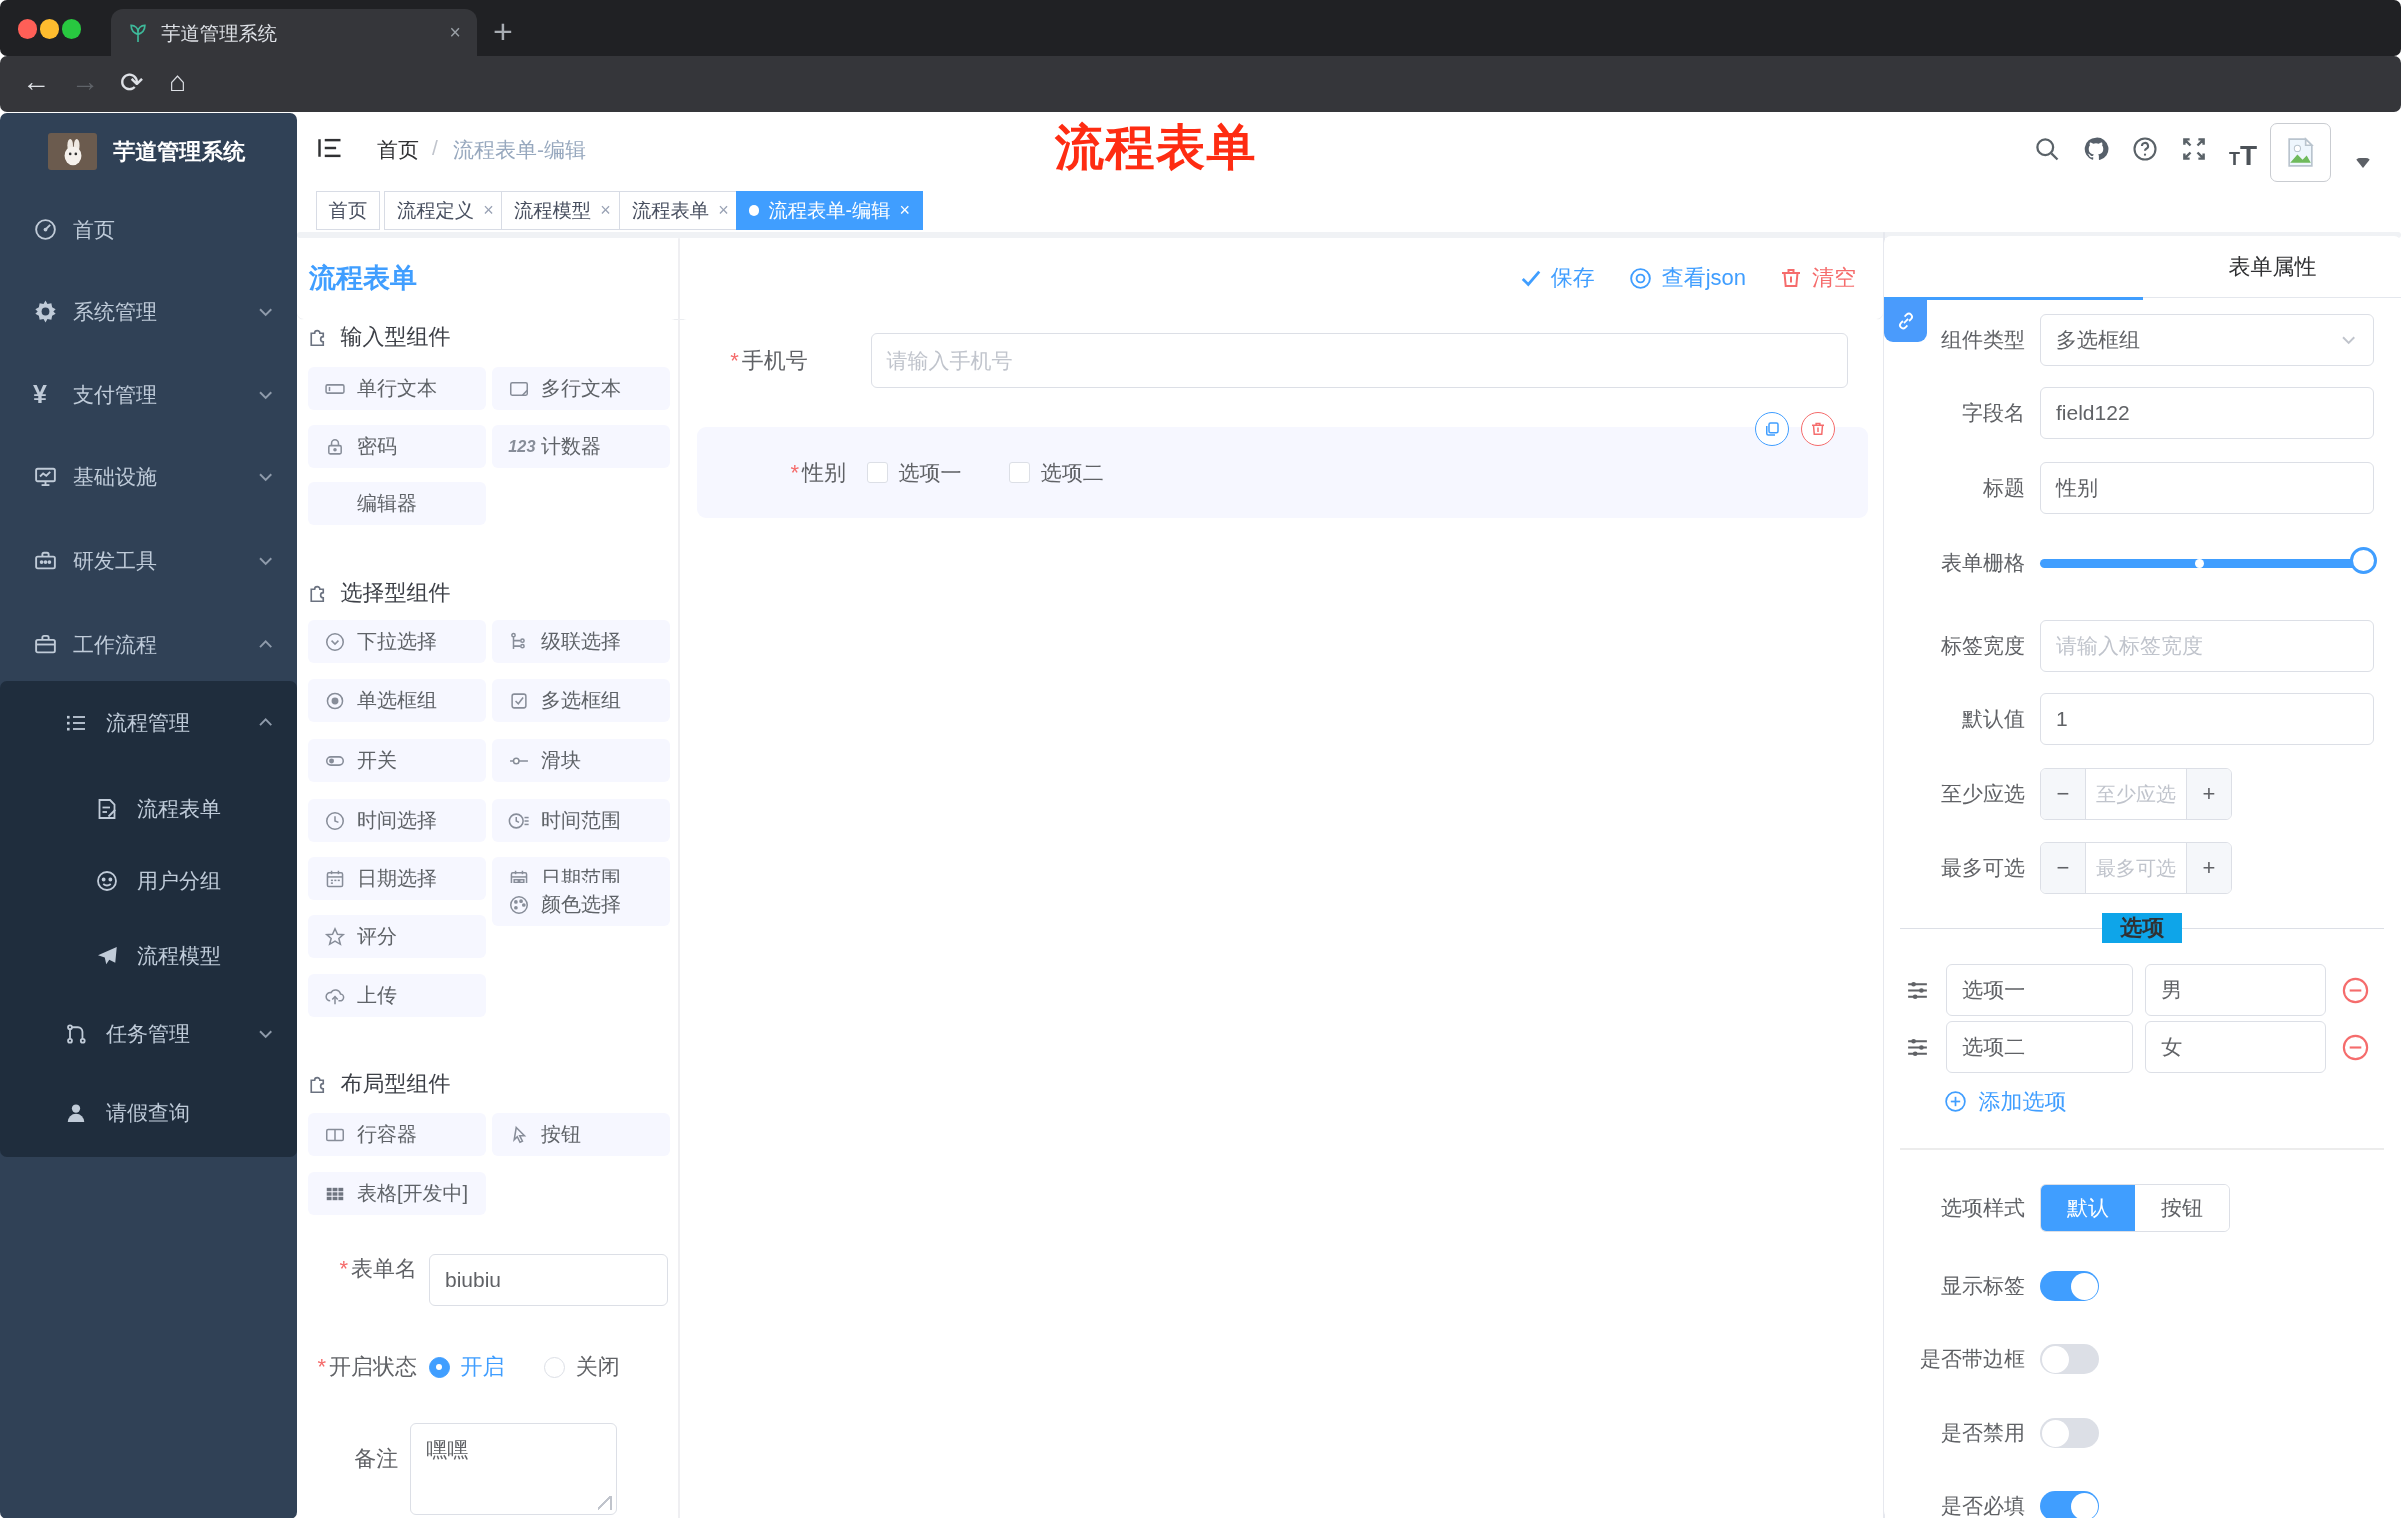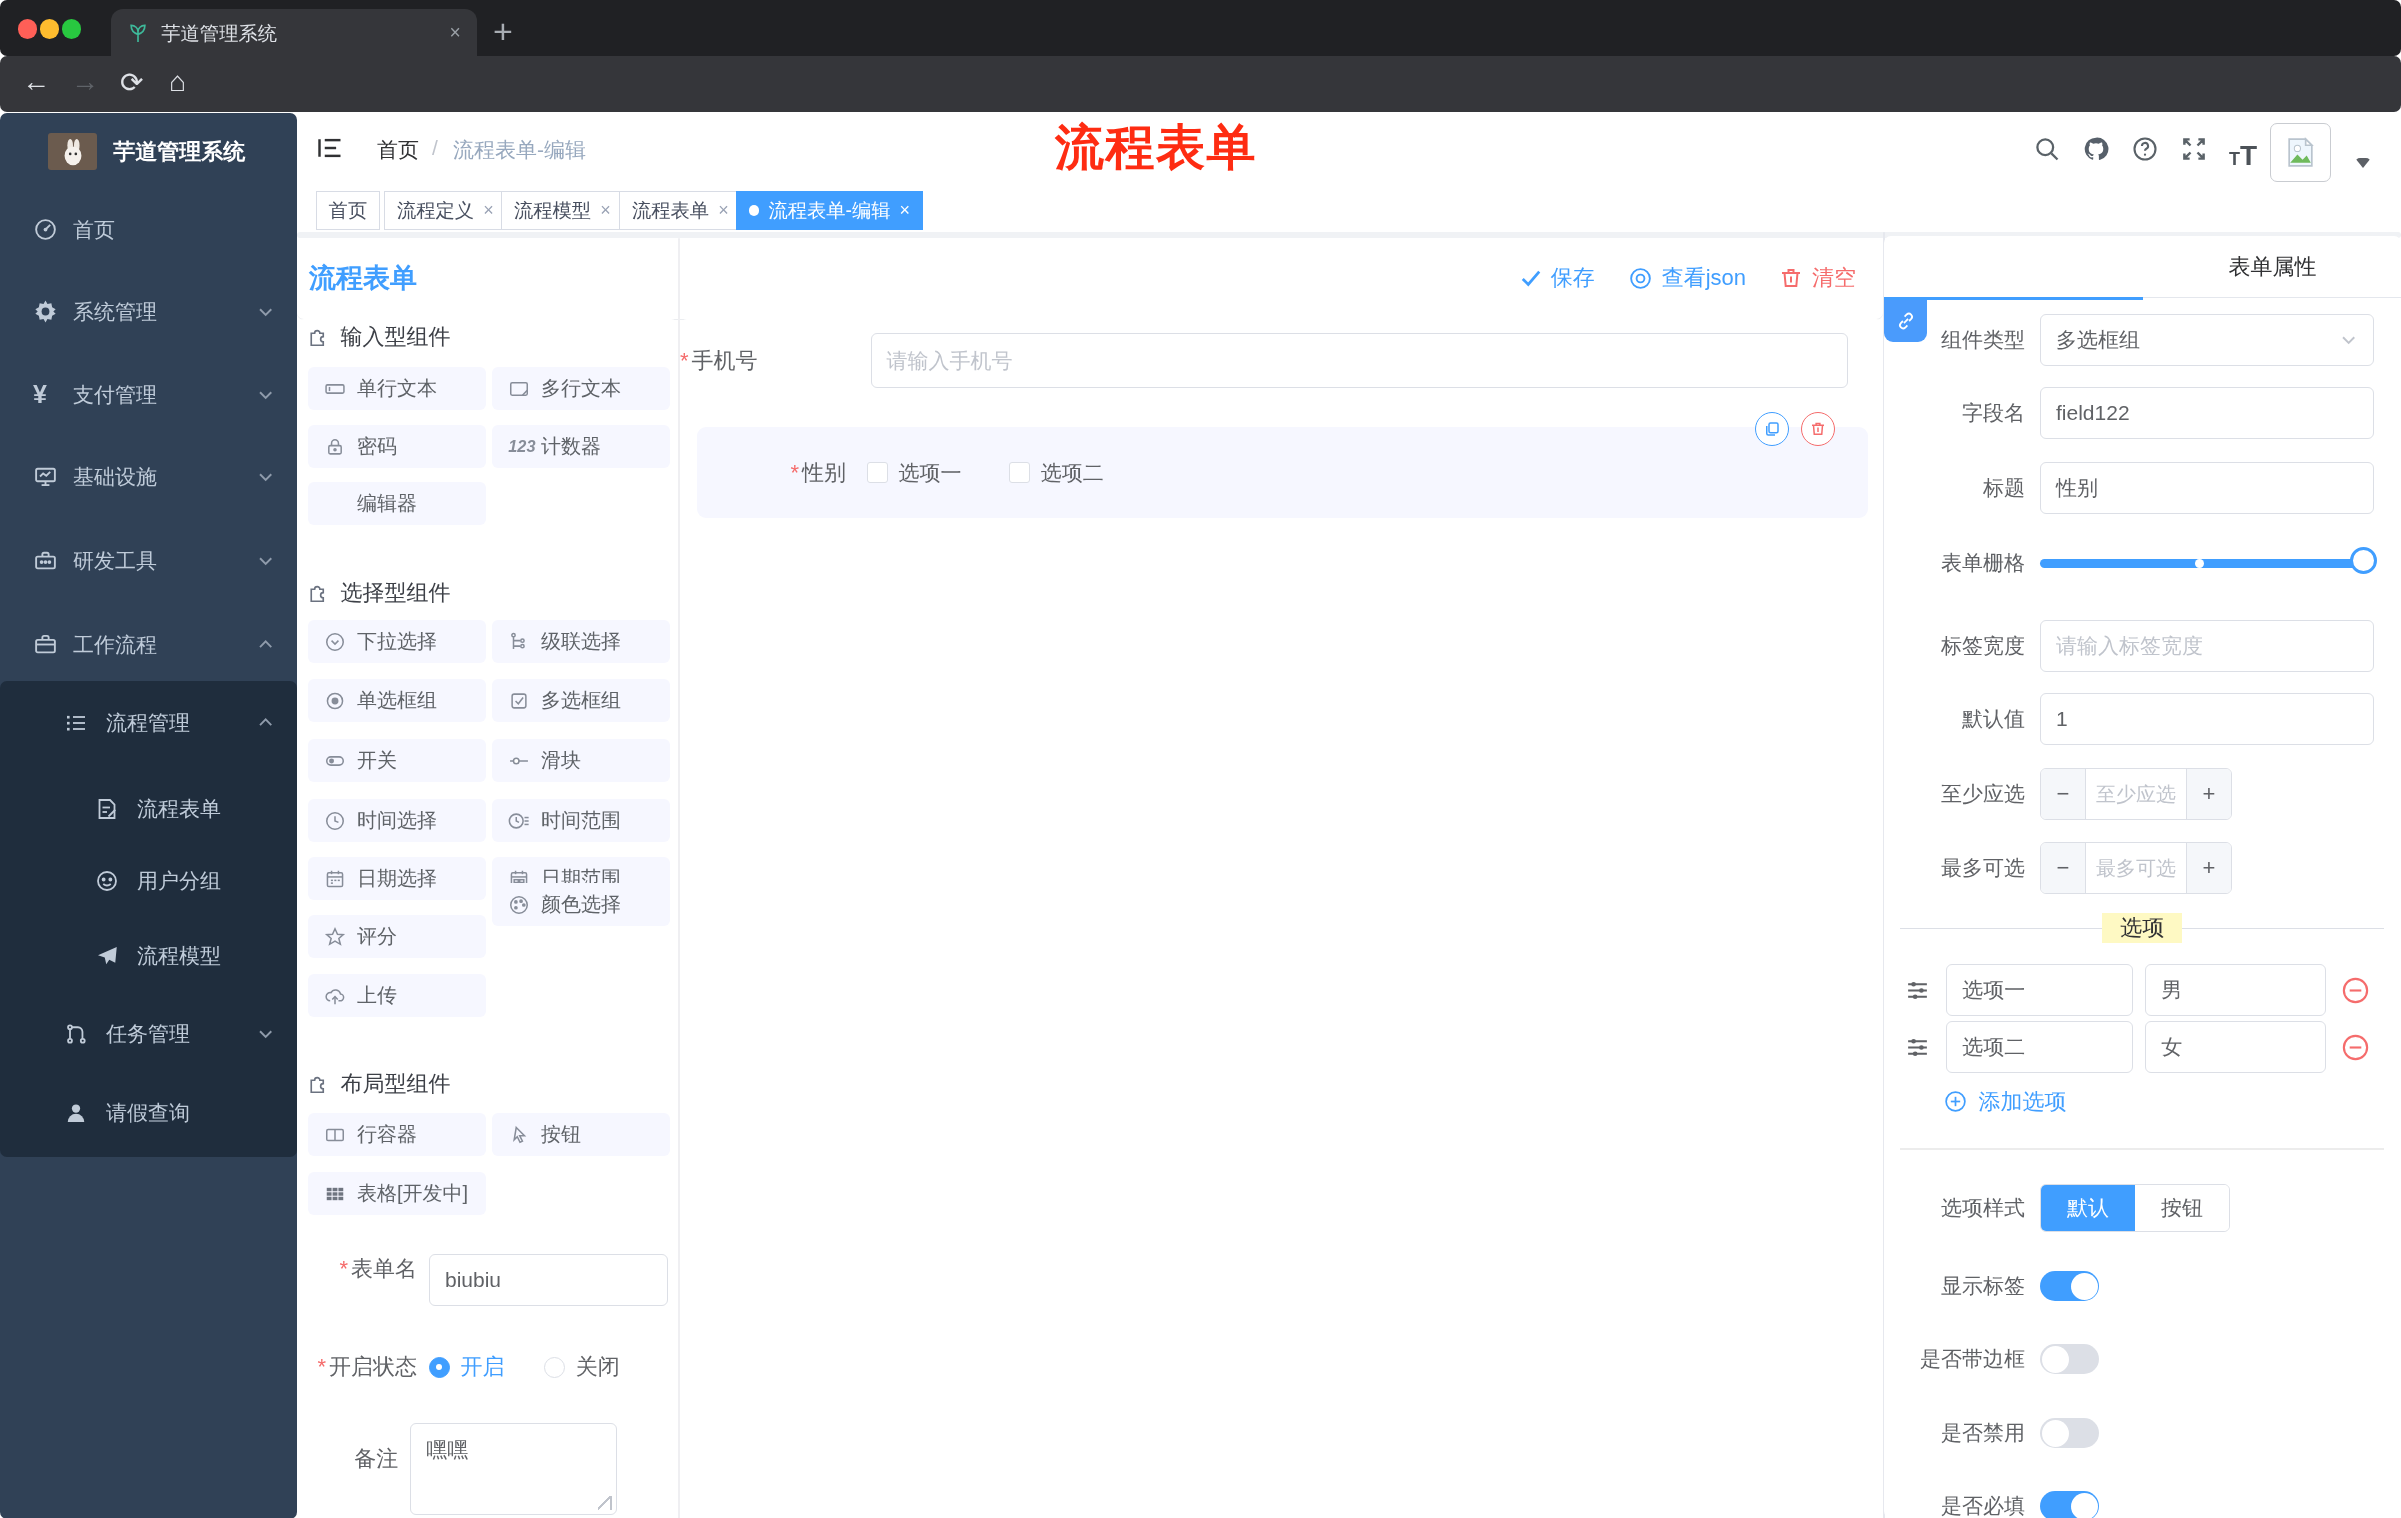--- a/index.html
+++ b/index.html
@@ -133,21 +133,21 @@
   #linktag { position:absolute; left:0; top:64px; width:43px; height:42px; background:#4a9bfc;
     border-radius:0 0 9px 9px; display:flex; align-items:center; justify-content:center; }
   .prow { position:absolute; left:0; width:517px; display:flex; align-items:center; }
   .plabel { width:141px; text-align:right; color:#606266; font-size:21px; flex:none;
     white-space:nowrap; }
   .pctrl { margin-left:15px; }
   .pinput { width:334px; height:52px; }
   .chevron-sel { margin-left:auto; }
   .divider-opt { position:absolute; left:16.3px; width:484px; border-top:1.5px solid #dcdfe6; }
   .divider-opt span { position:absolute; left:50%; top:-16.3px; transform:translateX(-50%);
-    background:#fef9c3; padding:0 18px; font-size:22px; color:#303133; white-space:nowrap; }
+    background:#0ea5e9; padding:0 18px; font-size:22px; color:#303133; white-space:nowrap;font-weight:bold; }
   .hr2 { position:absolute; left:16.3px; width:484px; height:1.5px; background:#ececec; }
   .stepper { display:flex; align-items:center; width:192px; height:52px;
     border:1.5px solid #dcdfe6; border-radius:6px; overflow:hidden; background:#fff; }
   .stepper .sbtn { width:45px; height:100%; background:#f5f7fa; color:#606266; font-size:22px;
     display:flex; align-items:center; justify-content:center; flex:none; }
   .stepper .sbtn.minus { border-right:1.5px solid #dcdfe6; }
   .stepper .sbtn.plus { border-left:1.5px solid #dcdfe6; }
   .stepper .smid { flex:1; display:flex; align-items:center; justify-content:center;
     color:#c0c4cc; font-size:20px; white-space:nowrap; }
   .slider-track { position:relative; width:334px; height:9px; border-radius:4.5px; background:#409eff; }
@@ -707,21 +707,21 @@
     <span class="frow-label" style="width:120px;text-align:right;margin-top:21px">备注</span>
     <div class="inputbox" style="width:239px;height:92px;margin-left:12px;align-items:flex-start;padding-top:12px;position:relative">
       <span>嘿嘿</span>
       <span class="resize-grip"></span>
     </div>
   </div>
 </div>
 
 <div class="abs" id="canvas">
   <div class="abs" style="left:0;top:14px;width:1203px;height:55px;display:flex;align-items:center">
-    <span class="frow-label" style="width:178px;text-align:left"><span class="req">*</span><span>手机号</span></span>
+    <span class="frow-label" style="width:178px;text-align:center"><span class="req">*</span><span>手机号</span></span>
     <div class="inputbox" style="width:977px;height:55px;margin-left:12.6px">
       <span class="ph">请输入手机号</span>
     </div>
   </div>
 
   <div class="abs" id="gender-box">
     <div style="position:absolute;left:0;top:0;width:100%;height:100%;display:flex;align-items:center">
       <span class="frow-label" style="width:149px;text-align:right"><span class="req">*</span><span>性别</span></span>
       <span class="cb" style="margin-left:21px"></span>
       <span style="margin-left:10.4px;color:#606266;font-size:21px">选项一</span>

